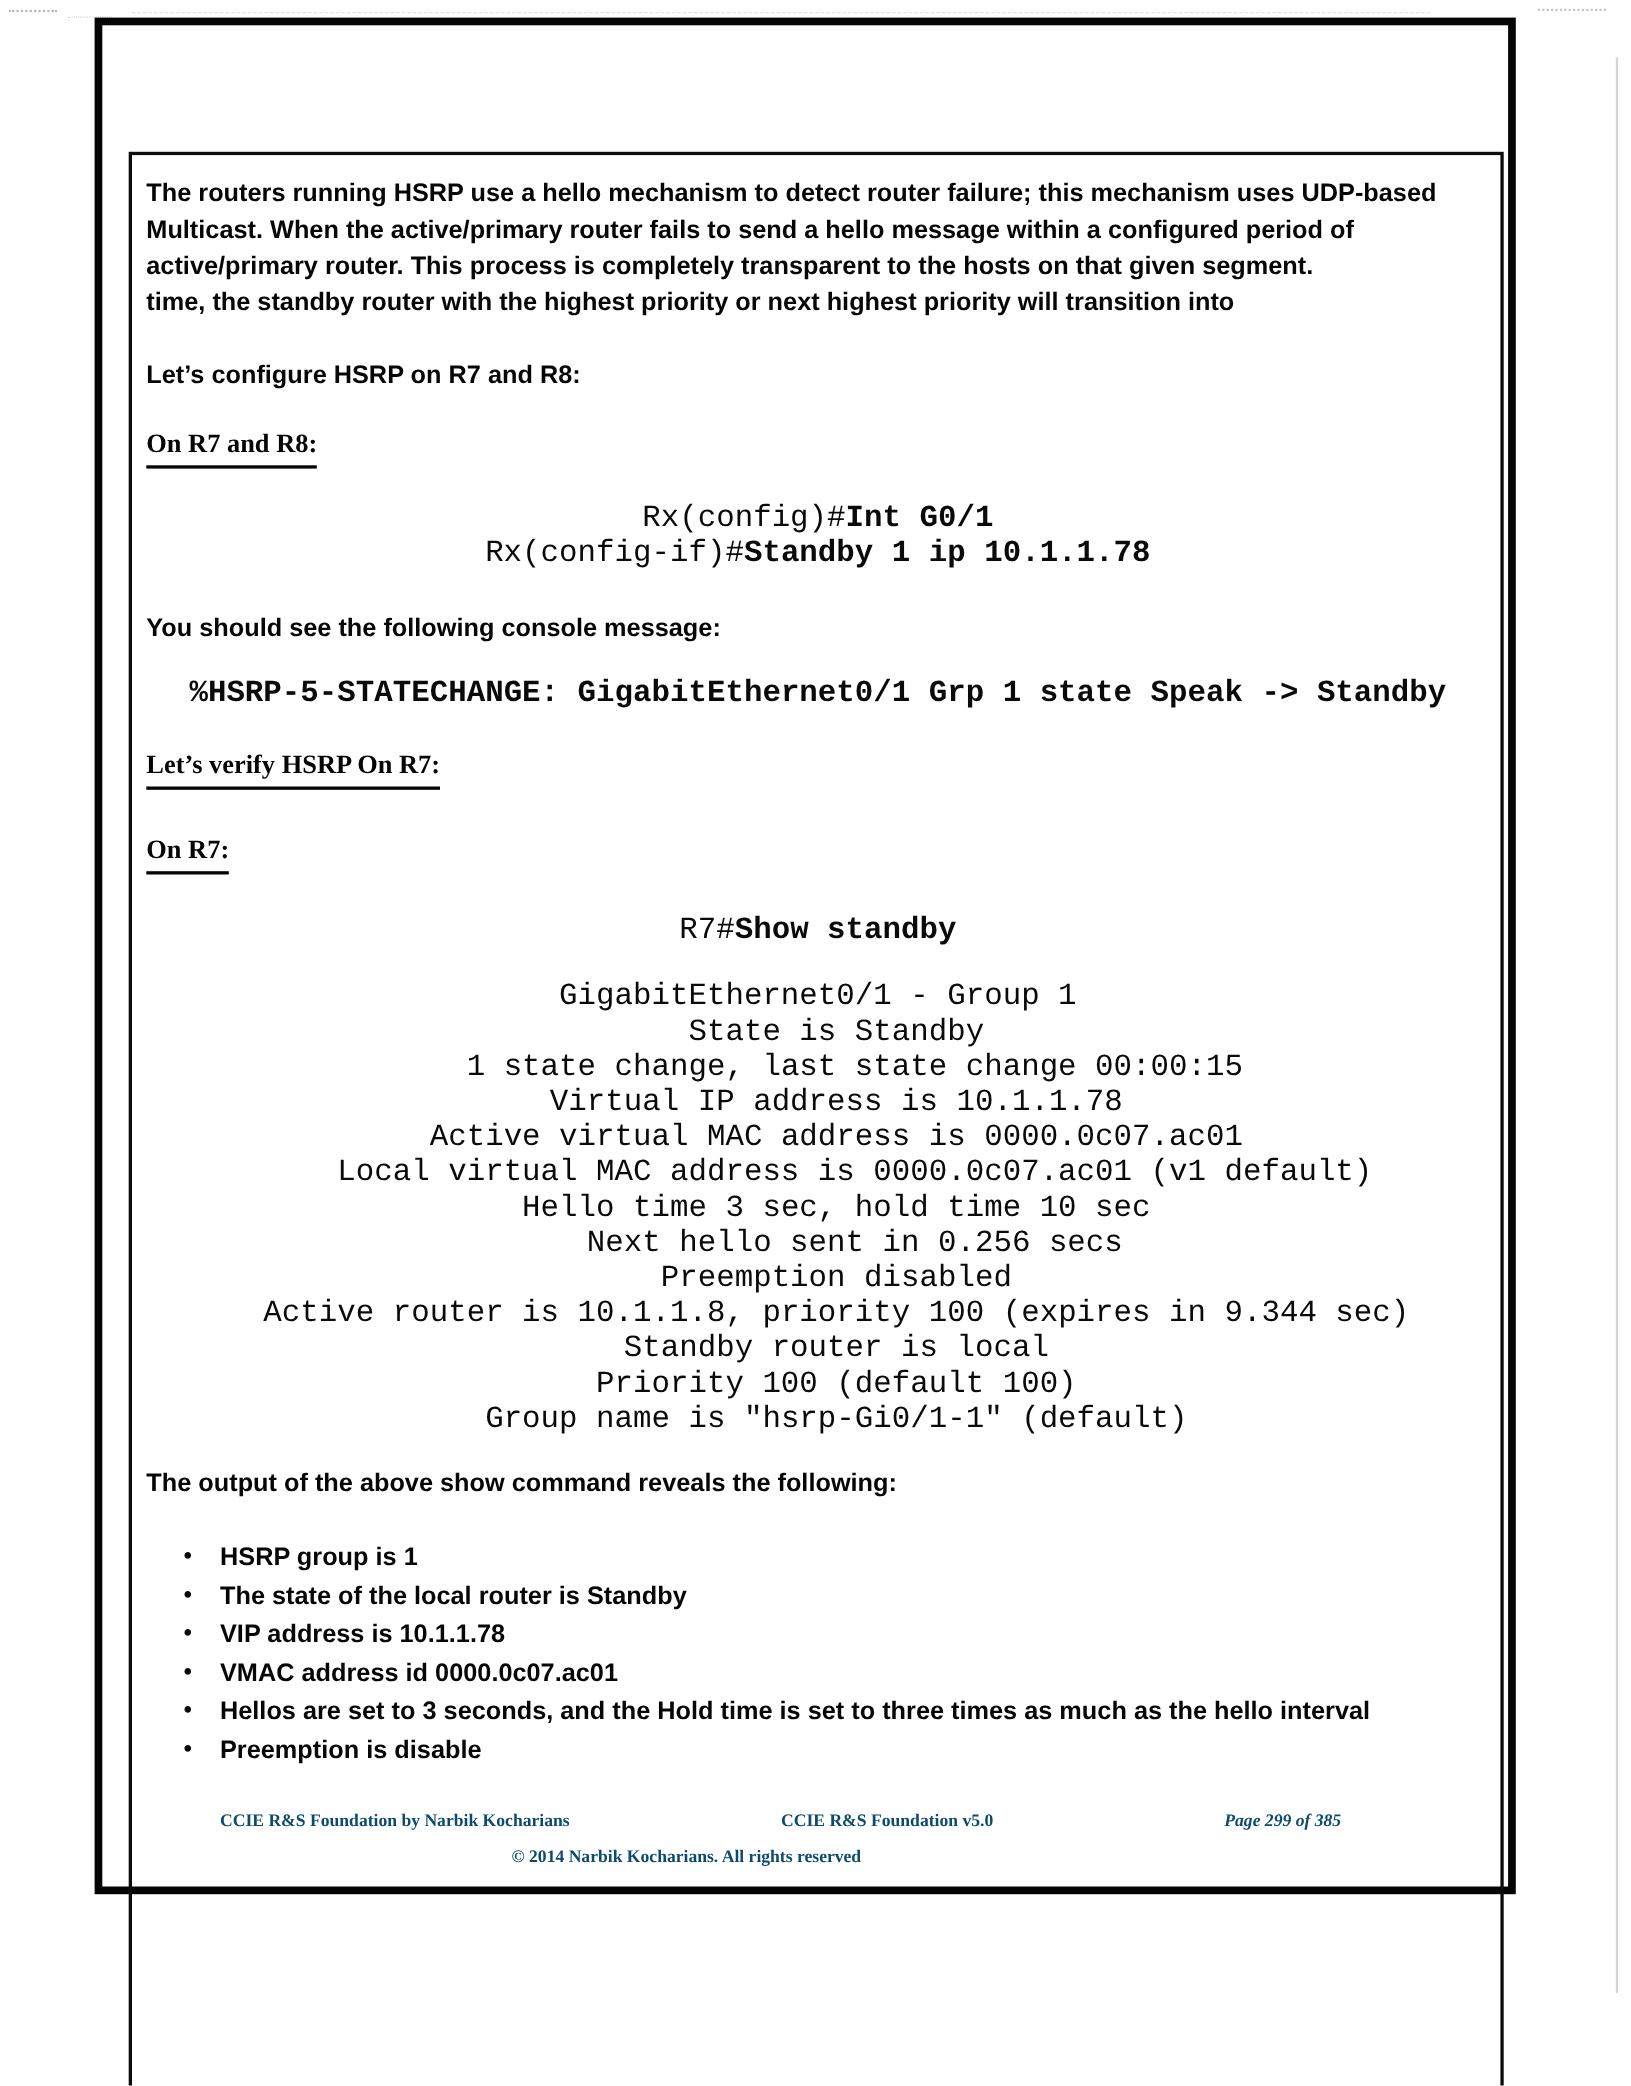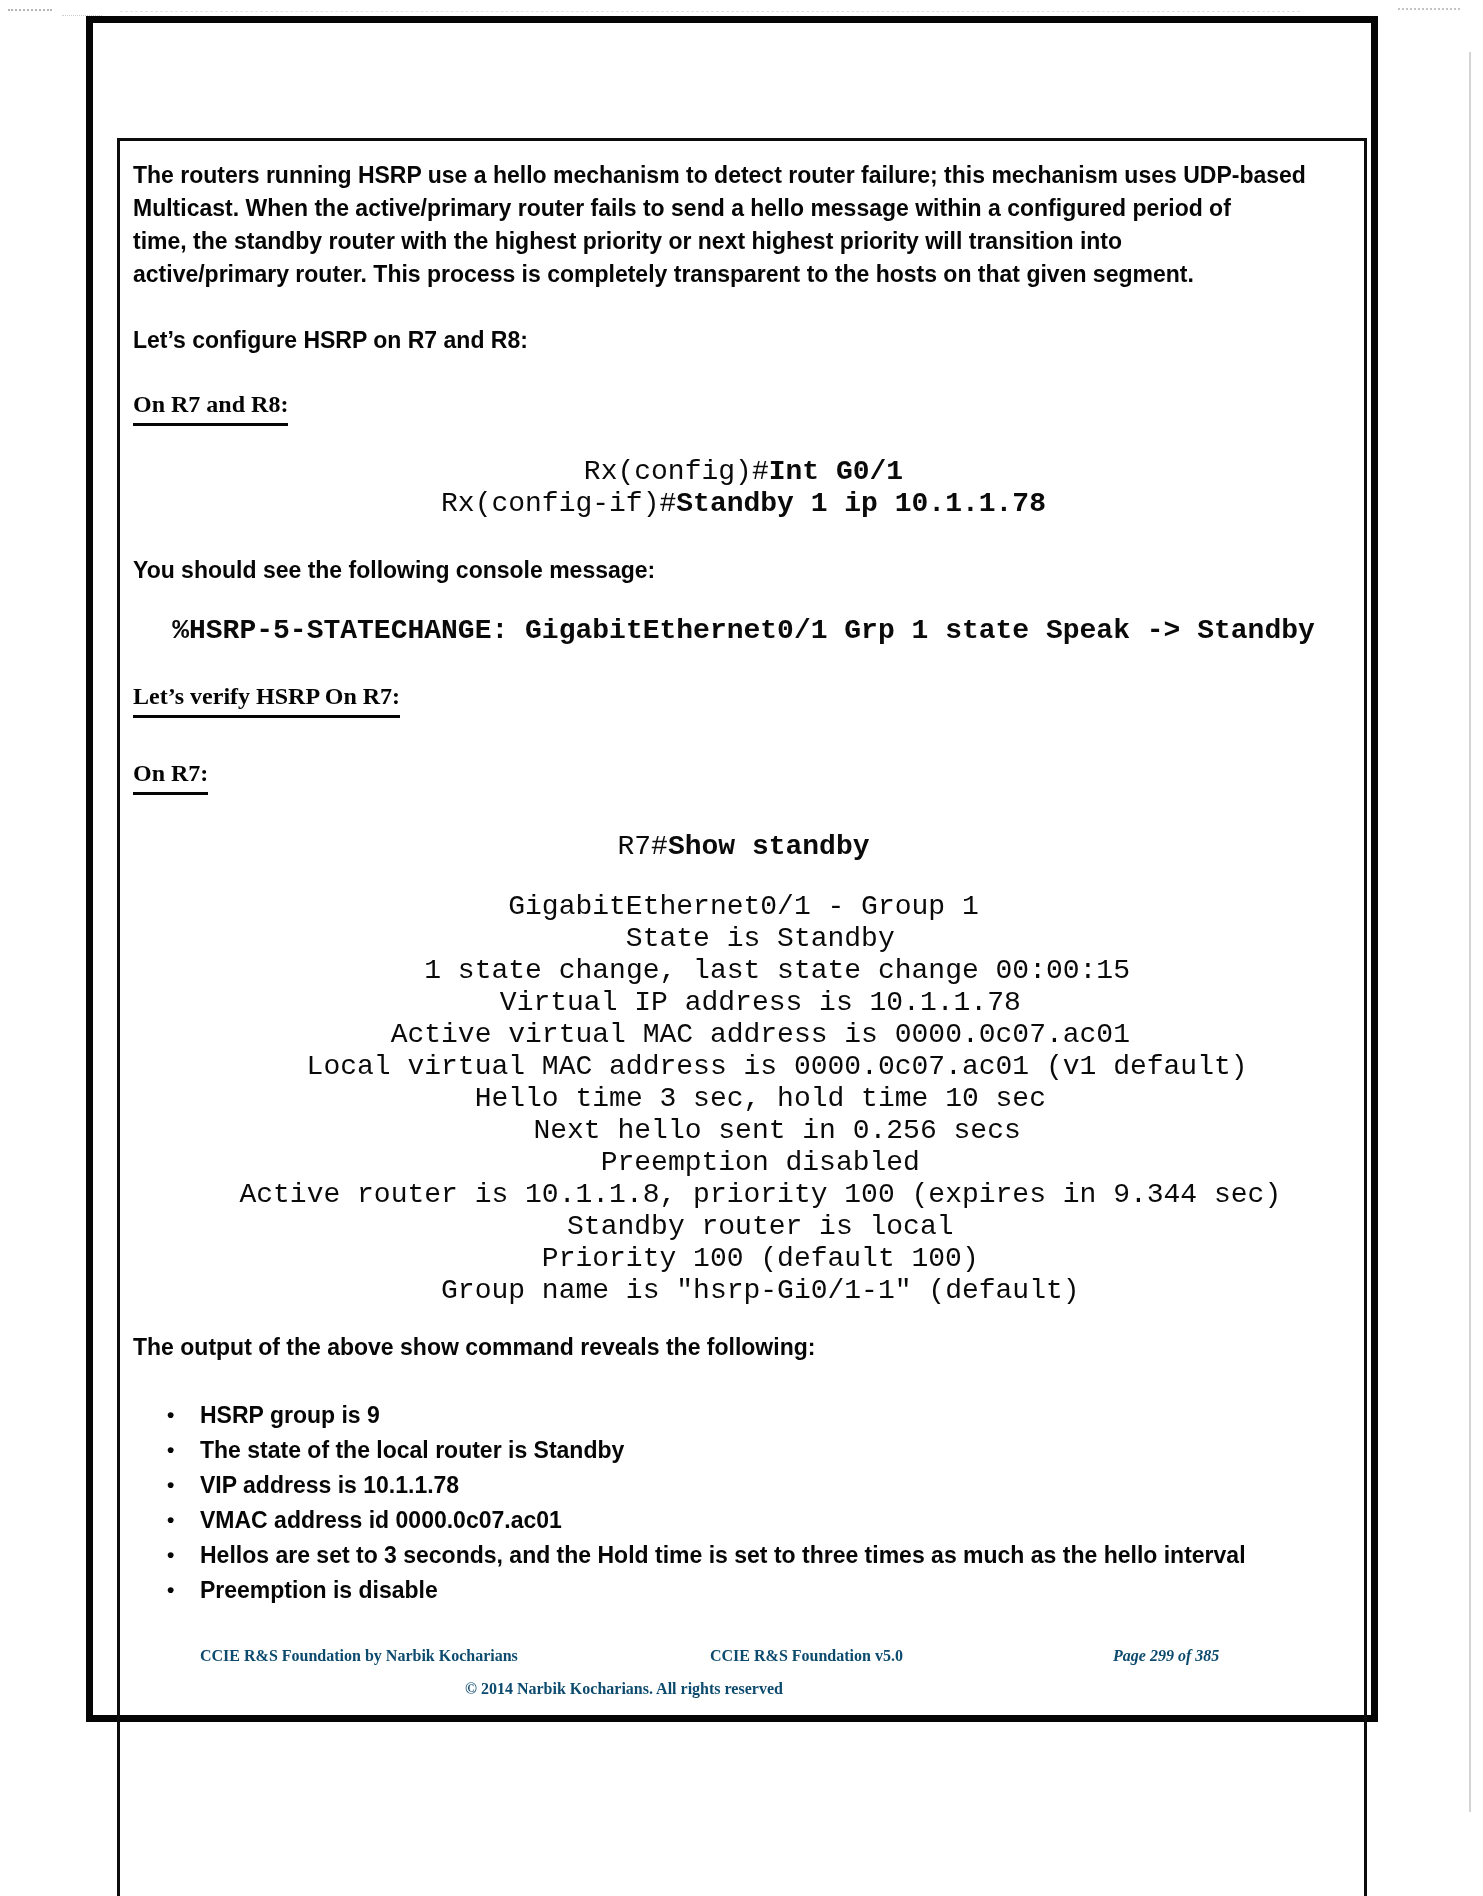--- a/index.html
+++ b/index.html
@@ -96,22 +96,22 @@
 <div class="streak-top"></div>
 <div class="scanline-r"></div>
 
 <div class="outer-frame">
 
   <div class="inner-frame">
 
     <div class="para">
       <div class="intro-line">The routers running HSRP use a hello mechanism to detect router failure; this mechanism uses UDP-based</div>
       <div class="intro-line">Multicast. When the active/primary router fails to send a hello message within a configured period of</div>
+      <div class="intro-line">active/primary router. This process is completely transparent to the hosts on that given segment.</div>
       <div class="intro-line">time, the standby router with the highest priority or next highest priority will transition into</div>
-      <div class="intro-line">active/primary router. This process is completely transparent to the hosts on that given segment.</div>
     </div>
 
     <div class="para lead-configure">Let’s configure HSRP on R7 and R8:</div>
 
     <h2 class="heading heading-1"><span class="u">On R7 and R8:</span></h2>
 
     <div class="code-config">
       <div class="mono"><span>Rx(config)#</span><span class="bold">Int G0/1</span></div>
       <div class="mono"><span>Rx(config-if)#</span><span class="bold">Standby 1 ip 10.1.1.78</span></div>
     </div>
@@ -138,21 +138,21 @@
       <div class="mono">  Preemption disabled</div>
       <div class="mono">  Active router is 10.1.1.8, priority 100 (expires in 9.344 sec)</div>
       <div class="mono">  Standby router is local</div>
       <div class="mono">  Priority 100 (default 100)</div>
       <div class="mono">  Group name is "hsrp-Gi0/1-1" (default)</div>
     </div>
 
     <div class="para lead-output">The output of the above show command reveals the following:</div>
 
     <ul class="bullets">
-      <li><span>HSRP group is 9</span></li>
+      <li><span>HSRP group is 1</span></li>
       <li><span>The state of the local router is Standby</span></li>
       <li><span>VIP address is 10.1.1.78</span></li>
       <li><span>VMAC address id 0000.0c07.ac01</span></li>
       <li><span>Hellos are set to 3 seconds, and the Hold time is set to three times as much as the hello interval</span></li>
       <li><span>Preemption is disable</span></li>
     </ul>
 
   </div>
 
   <div class="footer">

